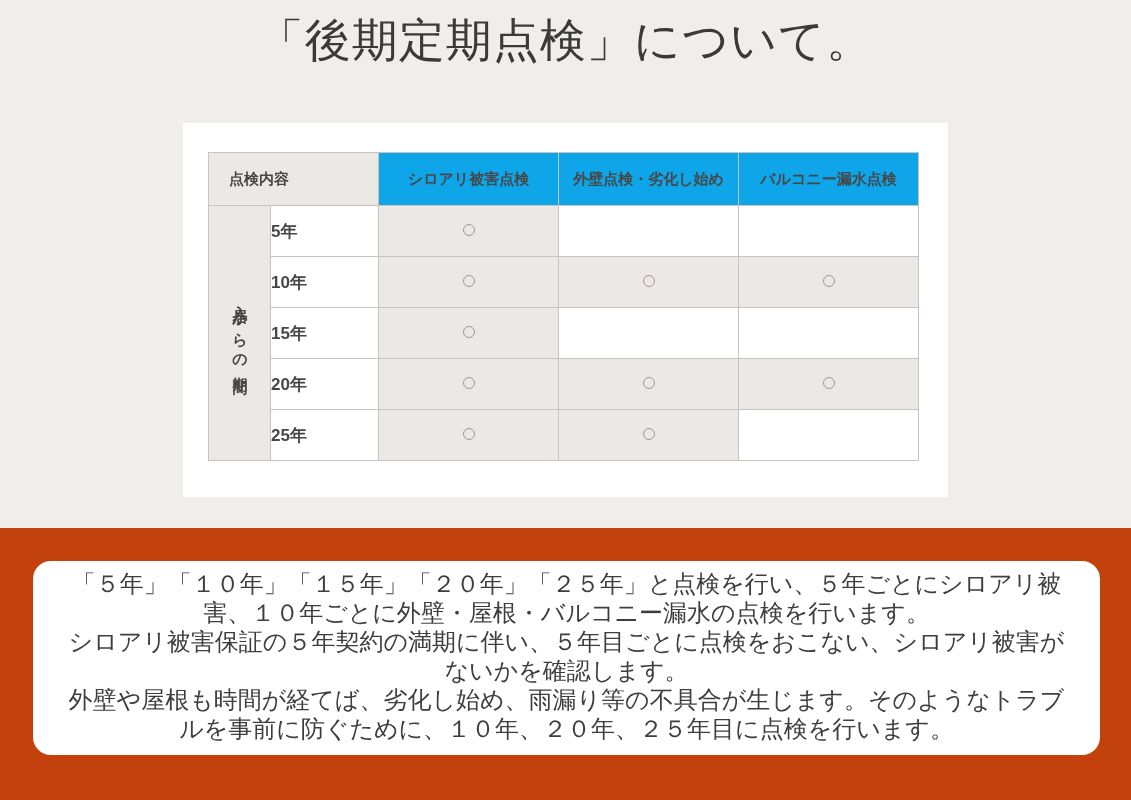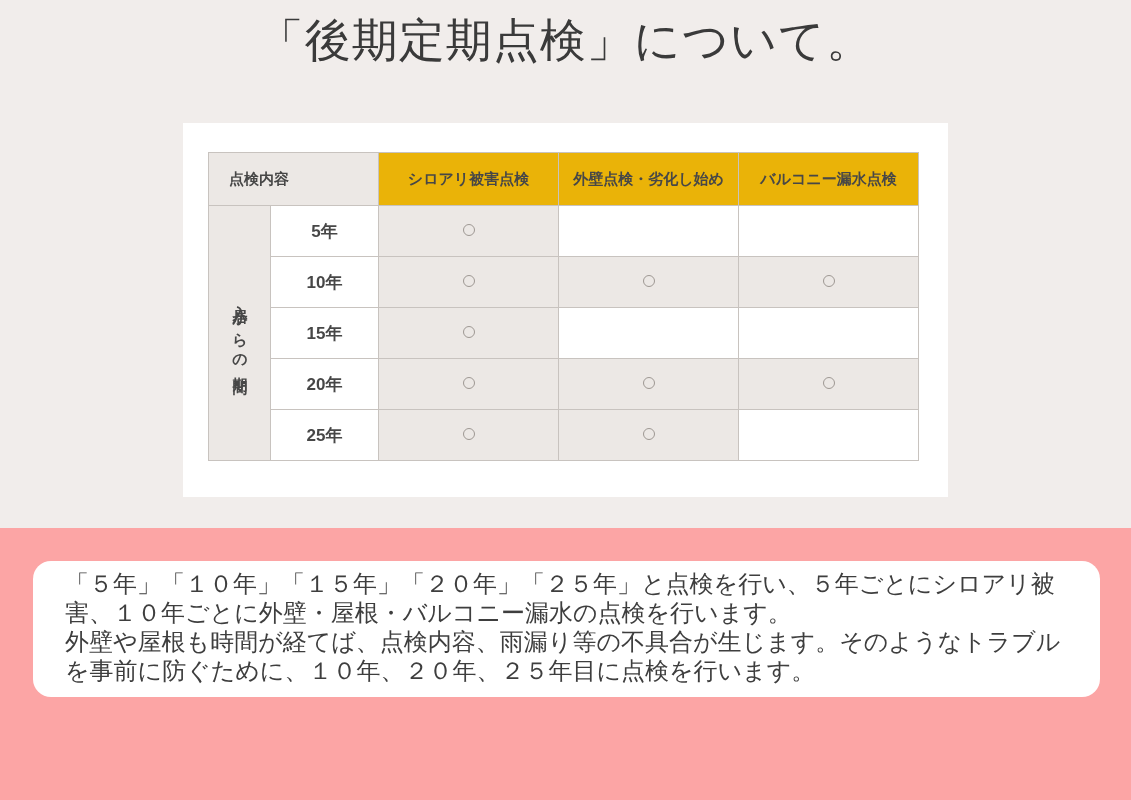--- a/index.html
+++ b/index.html
@@ -51,40 +51,39 @@
 
   th.content-label {
     background:#ece8e5;
     text-align:left;
     padding-left:20px;
     font-size:15px;
     font-weight:bold;
     color:#4a4a4a;
   }
   th.col-head {
-    background:#eab308;
+    background:#0ea5e9;
     text-align:center;
     font-size:15px;
     font-weight:bold;
     color:#4a4a4a;
   }
   th.vhead {
     background:#ece8e5;
     font-size:15px;
     font-weight:bold;
     color:#4a4a4a;
     writing-mode:vertical-rl;
     text-orientation:upright;
     letter-spacing:4px;
     text-align:center;
     vertical-align:middle;
   }
   td.year {
     background:#ffffff;
-    text-align:center;
     font-size:17px;
     font-weight:bold;
     color:#3f3f3f;
   }
   td.mark {
     background:#ffffff;
     text-align:center;
     vertical-align:middle;
   }
   td.mark .circle {
@@ -94,21 +93,22 @@
     border-radius:50%;
   }
   td.mark.checked { background:#ece8e5; }
   td.mark.checked .circle { display:inline-block; }
 
   
   .footer {
     position:absolute;
     left:0; top:528px;
     width:1131px; height:272px;
-    background:#fca5a5;
+    background:#c2410c;
+    text-align:center;
   }
   .note-box {
     position:absolute;
     left:33px; top:33px;
     width:1067px;
     background:#ffffff;
     border-radius:18px;
     padding:8px 32px 12px 32px;
   }
   .note-box p {
@@ -171,15 +171,16 @@
       <td class="mark checked"><span class="circle"></span></td>
       <td class="mark"></td>
     </tr>
   </tbody>
     </table>
 </div>
 
 <div class="footer">
   <div class="note-box">
     <p>「５年」「１０年」「１５年」「２０年」「２５年」と点検を行い、５年ごとにシロアリ被害、１０年ごとに外壁・屋根・バルコニー漏水の点検を行います。</p>
-    <p>外壁や屋根も時間が経てば、点検内容、雨漏り等の不具合が生じます。そのようなトラブルを事前に防ぐために、１０年、２０年、２５年目に点検を行います。</p>
+    <p>シロアリ被害保証の５年契約の満期に伴い、５年目ごとに点検をおこない、シロアリ被害がないかを確認します。</p>
+    <p>外壁や屋根も時間が経てば、劣化し始め、雨漏り等の不具合が生じます。そのようなトラブルを事前に防ぐために、１０年、２０年、２５年目に点検を行います。</p>
   </div>
 </div>
 
 </body></html>

